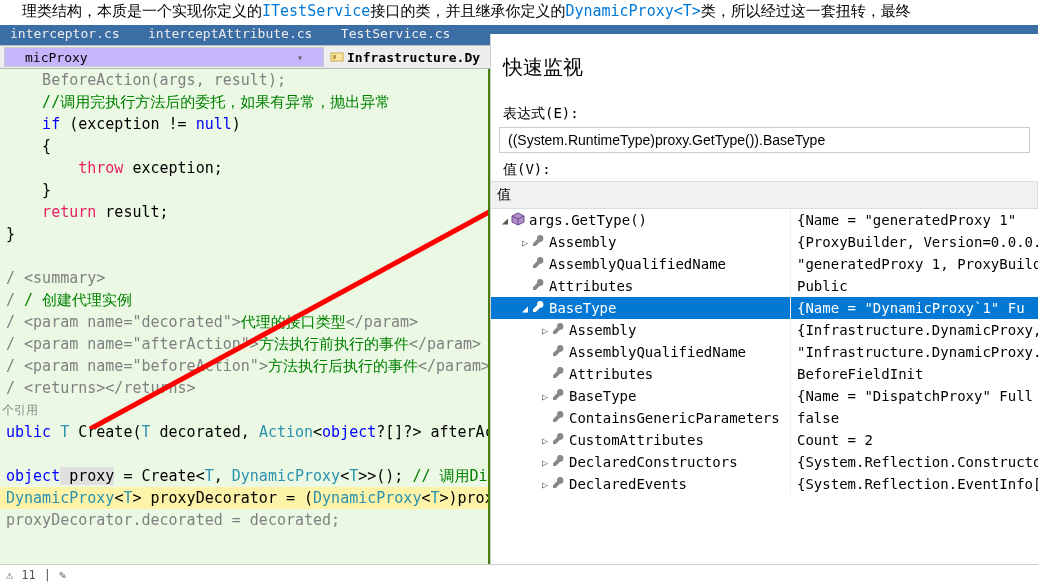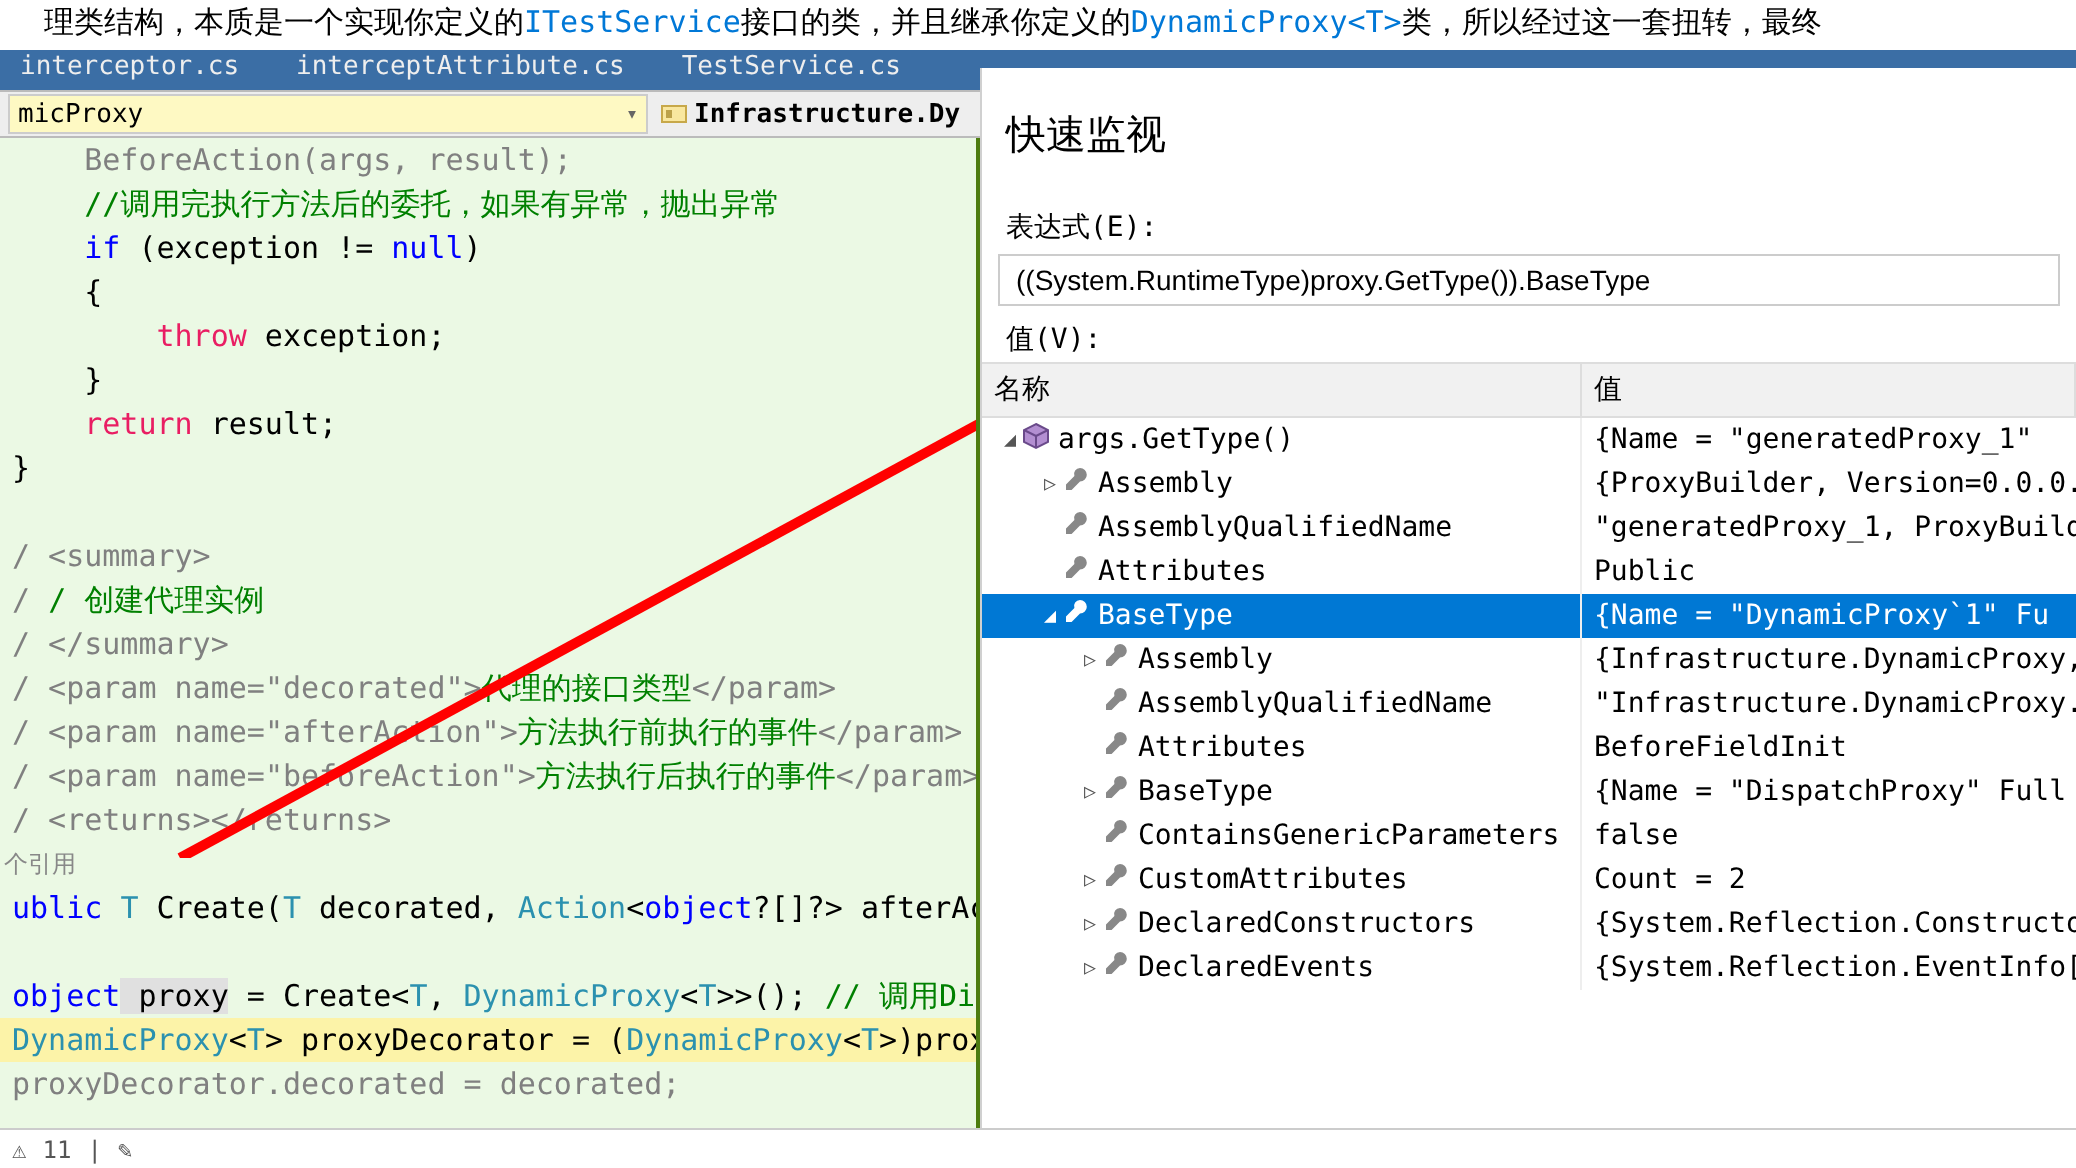--- a/index.html
+++ b/index.html
@@ -2,21 +2,21 @@
 <html><head>
 <meta charset="utf-8">
 <style>
 * { margin: 0; padding: 0; box-sizing: border-box; }
 body { font-family: "Microsoft YaHei", Consolas, monospace; font-size: 14px; background: #fff; width: 1038px; height: 584px; overflow: hidden; position: relative; }
 .header-text { padding: 2px 22px; font-size: 15px; }
 .header-text .kw { color: #0078d7; }
 .tabs-row { background: #3b6ea5; height: 20px; margin-top: 2px; }
 .tab { display: inline-block; padding: 1px 10px; color: #eee; font-size: 13px; }
 .nav-row { display: flex; background: #eee; border-top: 1px solid #bbb; border-bottom: 1px solid #bbb; height: 24px; align-items: center; padding: 0 4px; font-size: 13px; }
-.dropdown { flex: 1; background: #fef9c3; border: 1px solid #ccc; height: 20px; padding: 0 4px; display: flex; align-items: center; justify-content: space-between; margin-right: 6px; max-width: 320px; }
+.dropdown { flex: 1; background: #c4b5fd; border: 1px solid #ccc; height: 20px; padding: 0 20px; display: flex; align-items: center; justify-content: space-between; margin-right: 6px; max-width: 320px; }
 .dropdown .chev { font-size: 10px; color: #666; }
 .nav2 { display: flex; align-items: center; gap: 3px; font-weight: bold; }
 .nav2 svg { display: block; }
 .editor-wrap { display: flex; height: 496px; }
 .editor { background: #ebf9e4; flex: 0 0 490px; padding: 0 0 0 0; font-family: Consolas, monospace; font-size: 15px; line-height: 22px; color: #000; position: relative; overflow: hidden; border-right: 2px solid #4d7c0f; }
 .editor .ln { white-space: pre; padding-left: 6px; }
 .c-gray { color: #808080; }
 .c-green { color: #008000; }
 .c-blue { color: #0000ff; }
 .c-teal { color: #2b91af; }
@@ -78,21 +78,20 @@
     <div class="ln"><span class="c-green">    //</span><span class="c-green">调用完执行方法后的委托，如果有异常，抛出异常</span></div>
     <div class="ln"><span class="c-blue">    if</span><span> (exception != </span><span class="c-blue">null</span><span>)</span></div>
     <div class="ln">    {</div>
     <div class="ln"><span class="c-pink">        throw</span><span> exception;</span></div>
     <div class="ln">    }</div>
     <div class="ln"><span class="c-pink">    return</span><span> result;</span></div>
     <div class="ln">}</div>
     <div class="ln">&nbsp;</div>
     <div class="ln c-gray">/ &lt;summary&gt;</div>
     <div class="ln"><span class="c-gray">/ </span><span class="c-green">/ 创建代理实例</span></div>
-    <div class="ln c-gray">/ &lt;/summary&gt;</div>
     <div class="ln"><span class="c-gray">/ &lt;param name=</span><span class="c-gray">"decorated"</span><span class="c-gray">&gt;</span><span class="c-green">代理的接口类型</span><span class="c-gray">&lt;/param&gt;</span></div>
     <div class="ln"><span class="c-gray">/ &lt;param name=</span><span class="c-gray">"afterAction"</span><span class="c-gray">&gt;</span><span class="c-green">方法执行前执行的事件</span><span class="c-gray">&lt;/param&gt;</span></div>
     <div class="ln"><span class="c-gray">/ &lt;param name=</span><span class="c-gray">"beforeAction"</span><span class="c-gray">&gt;</span><span class="c-green">方法执行后执行的事件</span><span class="c-gray">&lt;/param&gt;</span></div>
     <div class="ln c-gray">/ &lt;returns&gt;&lt;/returns&gt;</div>
     <div class="ref"> 个引用</div>
     <div class="ln"><span class="c-blue">ublic </span><span class="c-teal">T</span><span> Create(</span><span class="c-teal">T</span><span> decorated, </span><span class="c-teal">Action</span><span>&lt;</span><span class="c-blue">object</span><span>?[]?&gt; afterAction, </span></div>
     <div class="ln">&nbsp;</div>
     <div class="ln"><span class="c-blue">object</span><span style="background:#e0e0e0;"> proxy</span><span> = Create&lt;</span><span class="c-teal">T</span><span>, </span><span class="c-teal">DynamicProxy</span><span>&lt;</span><span class="c-teal">T</span><span>&gt;&gt;(); </span><span class="c-green">// 调用DispatchP</span></div>
     <div class="ln c-hi"><span class="c-teal">DynamicProxy</span><span>&lt;</span><span class="c-teal">T</span><span>&gt; proxyDecorator = (</span><span class="c-teal">DynamicProxy</span><span>&lt;</span><span class="c-teal">T</span><span>&gt;)proxy;</span></div>
     <div class="ln c-gray">proxyDecorator.decorated = decorated;</div>
@@ -104,21 +103,20 @@
     </svg>
   </div>
 </div>
 
 <div class="watch">
   <div class="watch-title">快速监视</div>
   <div class="watch-lbl">表达式(E):</div>
   <input class="watch-input" value="((System.RuntimeType)proxy.GetType()).BaseType" style="">
   <div class="watch-sec">值(V):</div>
   <div class="watch-hdr">
-    <div class="col-name">名称</div>
     <div class="col-val">值</div>
   </div>
   <div class="watch-body" id="watch-body">
       <div class="wr">
         <div class="nm">
           <span class="indent" style="width: 8px;"></span>
           <span class="expander">◢</span>
           <span><svg class="icon-cube" viewBox="0 0 14 14">
               <polygon points="7,1 13,4 13,10 7,13 1,10 1,4" fill="#b38fd1" stroke="#6a4a8a"></polygon>
               <line x1="1" y1="4" x2="7" y2="7" stroke="#6a4a8a"></line>

